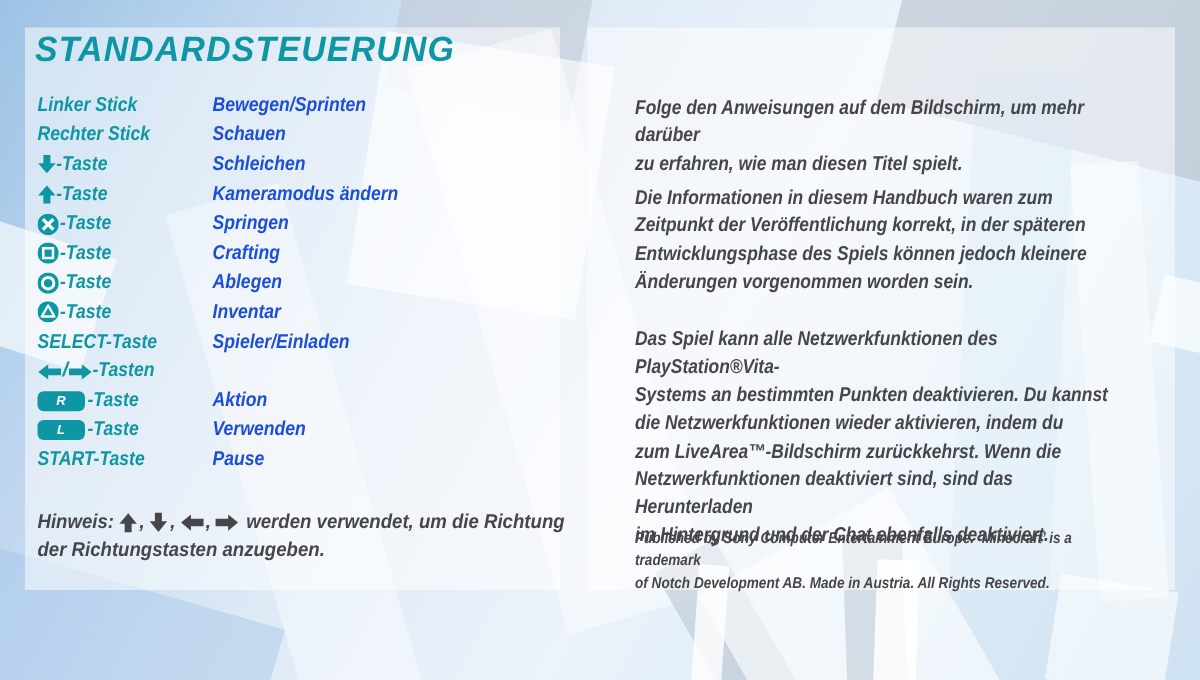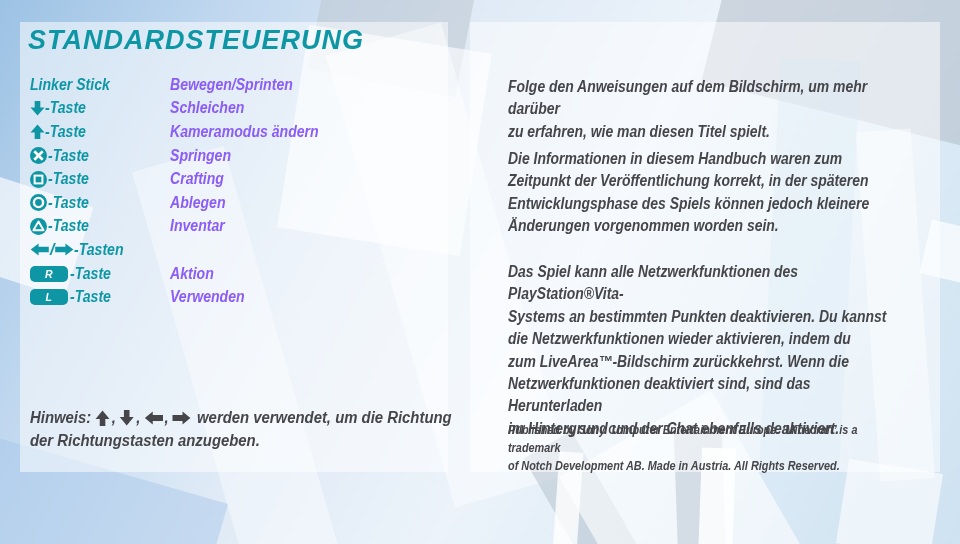--- a/index.html
+++ b/index.html
@@ -34,21 +34,21 @@
   
   .title{
     position:absolute;left:28px;top:24px;
     color:#0e96a5;font-size:27px;font-weight:bold;letter-spacing:1px;
     transform:scaleY(1.04);transform-origin:0 0;white-space:nowrap;
   }
   
   .controls{position:absolute;left:30px;top:73px;}
   .row{display:flex;align-items:center;height:23.6px;}
   .btn{width:140px;display:flex;align-items:center;color:#0e96a5;font-weight:bold;font-size:16px;flex:none;}
-  .action{color:#8b5cf6;font-weight:bold;font-size:16px;}
+  .action{color:#1d4ed8;font-weight:bold;font-size:16px;}
   .cond{display:inline-block;transform:scaleX(.88);transform-origin:0 50%;white-space:nowrap;}
   .ar{flex:none;display:block;}
   .teal{color:#0e96a5;}
   .gray{color:#46464a;}
   .psbtn{flex:none;display:block;margin-right:1px;}
   .shoulder{
     flex:none;width:38px;height:16px;border-radius:5px;background:#0e96a5;
     color:#fff;font-size:10.5px;font-weight:bold;display:flex;align-items:center;justify-content:center;
     letter-spacing:.5px;margin-right:2px;
   }
@@ -132,20 +132,26 @@
 
   <div class="controls">
 
     <div class="row">
       <div class="btn">
           <span class="cond">Linker Stick</span>
         </div>
       <div class="action"><span class="cond">Bewegen/Sprinten</span></div>
     </div>
 
+    <div class="row">
+      <div class="btn">
+          <span class="cond">Rechter Stick</span>
+        </div>
+      <div class="action"><span class="cond">Schauen</span></div>
+    </div>
 
     <div class="row">
       <div class="btn">
         <svg class="ar teal" width="15" height="15" viewBox="0 0 16 16" fill="currentColor">
             <use href="#arrow-down"></use>
           </svg>
         <span class="cond">-Taste</span>
       </div>
       <div class="action"><span class="cond">Schleichen</span></div>
     </div>
@@ -193,20 +199,26 @@
     <div class="row">
       <div class="btn">
         <svg class="psbtn" width="17" height="17" viewBox="0 0 17 17">
             <use href="#ps-triangle"></use>
           </svg>
         <span class="cond">-Taste</span>
       </div>
       <div class="action"><span class="cond">Inventar</span></div>
     </div>
 
+    <div class="row">
+      <div class="btn">
+          <span class="cond">SELECT-Taste</span>
+        </div>
+      <div class="action"><span class="cond">Spieler/Einladen</span></div>
+    </div>
 
     <div class="row">
       <div class="btn">
         <svg class="ar teal" width="19" height="13" viewBox="0 0 20 14" fill="currentColor">
             <use href="#arrow-left"></use>
           </svg>
         <span class="slash">/</span>
         <svg class="ar teal" width="19" height="13" viewBox="0 0 20 14" fill="currentColor">
             <use href="#arrow-right"></use>
           </svg>
@@ -223,20 +235,26 @@
     </div>
 
     <div class="row">
       <div class="btn">
         <span class="shoulder">L</span>
         <span class="cond">-Taste</span>
       </div>
       <div class="action"><span class="cond">Verwenden</span></div>
     </div>
 
+    <div class="row">
+      <div class="btn">
+          <span class="cond">START-Taste</span>
+        </div>
+      <div class="action"><span class="cond">Pause</span></div>
+    </div>
 
   </div>
 
   <div class="note">
     <div class="note-line1">
       <span>Hinweis:</span>
       <svg class="ar gray" width="16" height="16" viewBox="0 0 16 16" fill="currentColor">
           <use href="#arrow-up"></use>
         </svg><span>,</span>
       <svg class="ar gray" width="16" height="16" viewBox="0 0 16 16" fill="currentColor">

